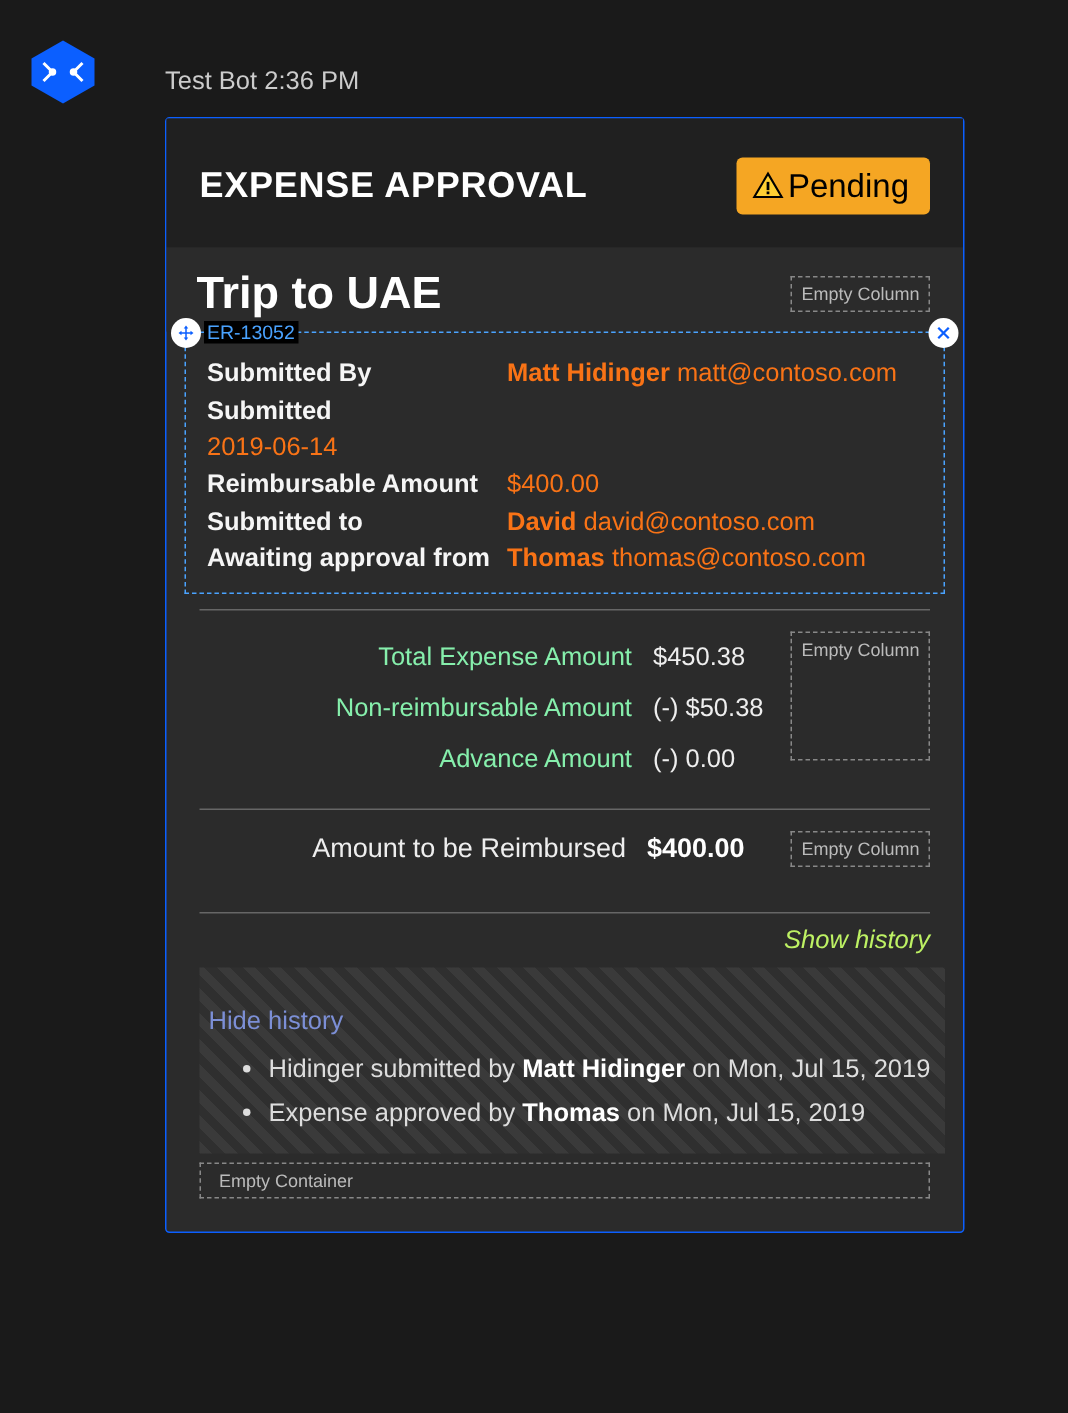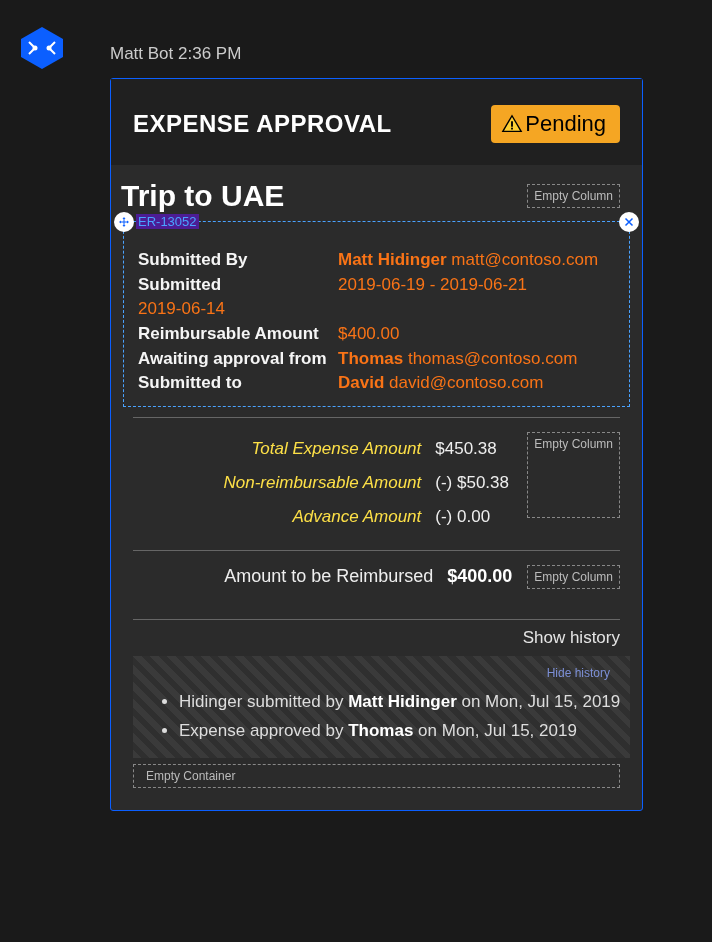--- a/index.html
+++ b/index.html
@@ -57,21 +57,21 @@
       display: flex;
       align-items: center;
       gap: 2px;
     }
     .status-badge .warn-icon {
       width: 22px; height: 22px;
       display: inline-block;
     }
     .warn-icon svg { display:block; }
     .title-row {
-      padding: 14px 22px 8px 10px;
+      padding: 14px 22px 8px 20px;
       display: flex;
       justify-content: space-between;
       align-items: center;
       background: #2b2b2b;
     }
     .title-row h2 {
       font-size: 30px;
       font-weight: 700;
     }
     .empty-col {
@@ -86,21 +86,21 @@
       position: relative;
       padding: 10px 14px 10px 14px;
       background: #2b2b2b;
     }
     .reference-id {
       position: absolute;
       top: -8px;
       left: 12px;
       color: #4aa3ff;
       font-size: 13px;
-      background: #4c1d95;
+      background: #000000;
       padding: 0 2px;
     }
     .move-handle {
       position: absolute;
       top: -10px;
       left: -10px;
       width: 20px;
       height: 20px;
       border-radius: 50%;
       background: #fff;
@@ -112,21 +112,21 @@
       top: -10px;
       right: -10px;
       width: 20px;
       height: 20px;
       border-radius: 50%;
       background: #fff;
       display:flex;align-items:center;justify-content:center;
     }
     .close-handle svg{width:12px;height:12px;}
     .facts {
-      margin-top: 16px;
+      margin-top: 5px;
     }
     .fact-row {
       display: flex;
       font-size: 17px;
       line-height: 1.45;
     }
     .fact-label {
       width: 200px;
       font-weight: 700;
       color: #f5f5f5;
@@ -147,68 +147,69 @@
       flex: 1;
       text-align: right;
     }
     .totals-left .trow {
       display: flex;
       justify-content: flex-end;
       gap: 14px;
       font-size: 17px;
       line-height: 2.0;
     }
-    .totals-left .tlabel { color: #fde047; font-style: italic; }
+    .totals-left .tlabel { color: #86efac; }
     .totals-left .tval { min-width: 80px; text-align:left; color: #eee;}
     .empty-col-tall {
       border: 1px dashed #888;
       padding: 4px 6px;
       font-size: 12px;
       color: #bbb;
       align-self: flex-start;
       height: 86px;
     }
     .reimburse-block {
       padding: 14px 22px 20px 22px;
       display: flex;
-      gap: 0;
+      gap: 16px;
       align-items: center;
     }
     .reimburse-left {
       flex:1;
       display:flex;
       justify-content:flex-end;
       gap:14px;
       font-size: 18px;
     }
     .reimburse-left .rlabel { color:#eee; }
     .reimburse-left .rval { font-weight:700; min-width:80px; text-align:left;}
     .links-row {
       text-align: right;
       padding: 8px 22px 4px 22px;
       font-size: 17px;
     }
-    .links-row a { color: #e5e5e5; text-decoration: none; cursor:pointer; }
+    .links-row a { color: #bef264; text-decoration: none; cursor:pointer;font-style:italic; }
     .history-panel {
       margin: 4px 12px 6px 22px;
       background: repeating-linear-gradient(
         45deg,
         #3a3a3a,
         #3a3a3a 6px,
         #2f2f2f 6px,
         #2f2f2f 12px
       );
       padding: 10px 6px 12px 6px;
     }
     .history-panel .hide-link {
-      text-align: right;
+      text-align: left;
       color: #7c8fd6;
-      font-size: 12px;
+      font-size: 17px;
       padding: 0 14px 8px 0;
       cursor:pointer;
+      margin-top:16px;
     }
     .history-panel ul {
       list-style: disc;
       padding-left: 40px;
       color: #ddd;
       font-size: 17px;
       line-height: 1.7;
     }
     .history-panel ul li .bold { font-weight:700; color:#fff; }
     .empty-container {
@@ -225,21 +226,21 @@
 <div class="app-icon">
   <svg viewBox="0 0 48 48">
     <polygon points="24,3 45,15 45,33 24,45 3,33 3,15" fill="#0b5fff"></polygon>
     <circle cx="17" cy="24" r="2.5" fill="#fff"></circle>
     <circle cx="31" cy="24" r="2.5" fill="#fff"></circle>
     <path d="M17 24 L11 18 M17 24 L11 30 M31 24 L37 18 M31 24 L37 30" stroke="#fff" stroke-width="2" fill="none"></path>
   </svg>
 </div>
 
 <div class="header-line">
-  <span>Matt Bot</span>
+  <span>Test Bot</span>
   <span>2:36 PM</span>
 </div>
 
 <div class="card-wrapper">
 
   <div class="card-header">
     <h1>EXPENSE APPROVAL</h1>
     <div class="status-badge">
       <span class="warn-icon">
         <svg viewBox="0 0 24 24">
@@ -270,36 +271,35 @@
         </svg>
     </div>
 
     <div class="facts">
       <div class="fact-row">
         <div class="fact-label">Submitted By</div>
         <div class="fact-value"><span class="bold">Matt Hidinger</span> <span>matt@contoso.com</span></div>
       </div>
       <div class="fact-row">
         <div class="fact-label">Submitted</div>
-        <div class="fact-value">2019-06-19 - 2019-06-21</div>
       </div>
       <div class="fact-row">
         <div class="fact-value">2019-06-14</div>
       </div>
       <div class="fact-row">
         <div class="fact-label">Reimbursable Amount</div>
         <div class="fact-value">$400.00</div>
       </div>
       <div class="fact-row">
+        <div class="fact-label">Submitted to</div>
+        <div class="fact-value"><span class="bold">David</span> <span>david@contoso.com</span></div>
+      </div>
+      <div class="fact-row">
         <div class="fact-label">Awaiting approval from</div>
         <div class="fact-value"><span class="bold">Thomas</span> <span>thomas@contoso.com</span></div>
-      </div>
-      <div class="fact-row">
-        <div class="fact-label">Submitted to</div>
-        <div class="fact-value"><span class="bold">David</span> <span>david@contoso.com</span></div>
       </div>
     </div>
   </div>
 
   <hr class="hr">
 
   <div class="totals-block">
     <div class="totals-left">
       <div class="trow">
         <span class="tlabel">Total Expense Amount</span>

